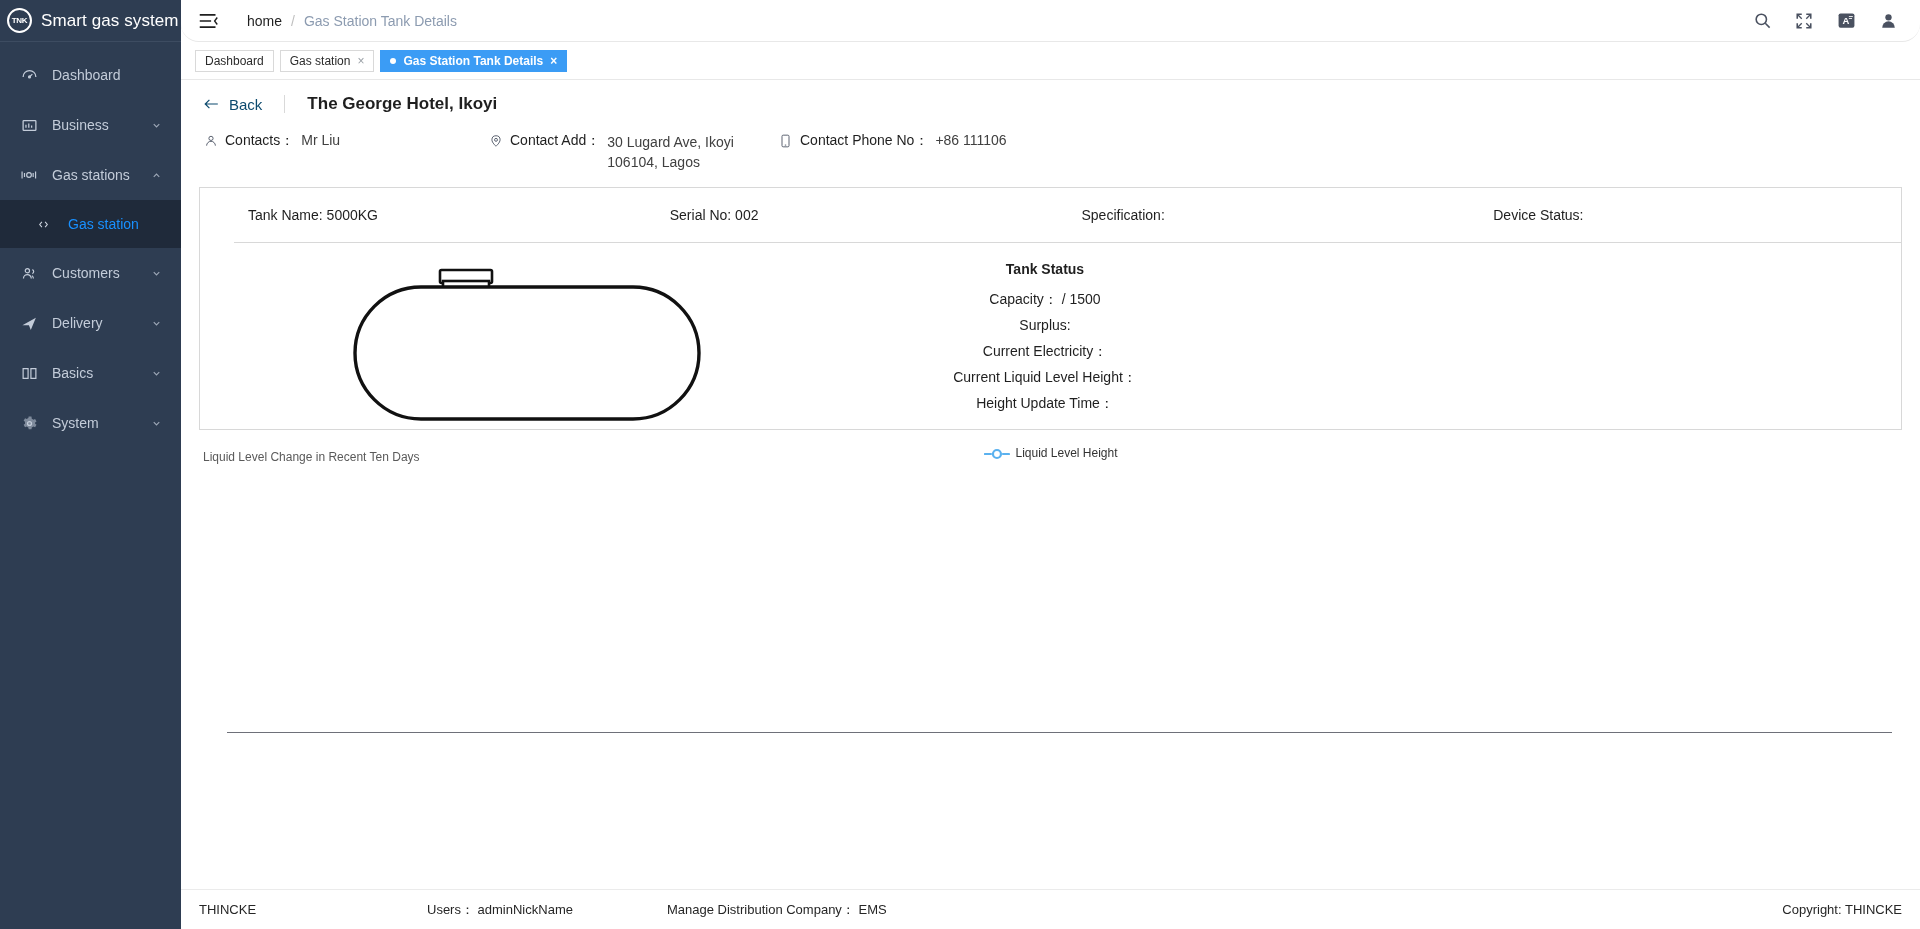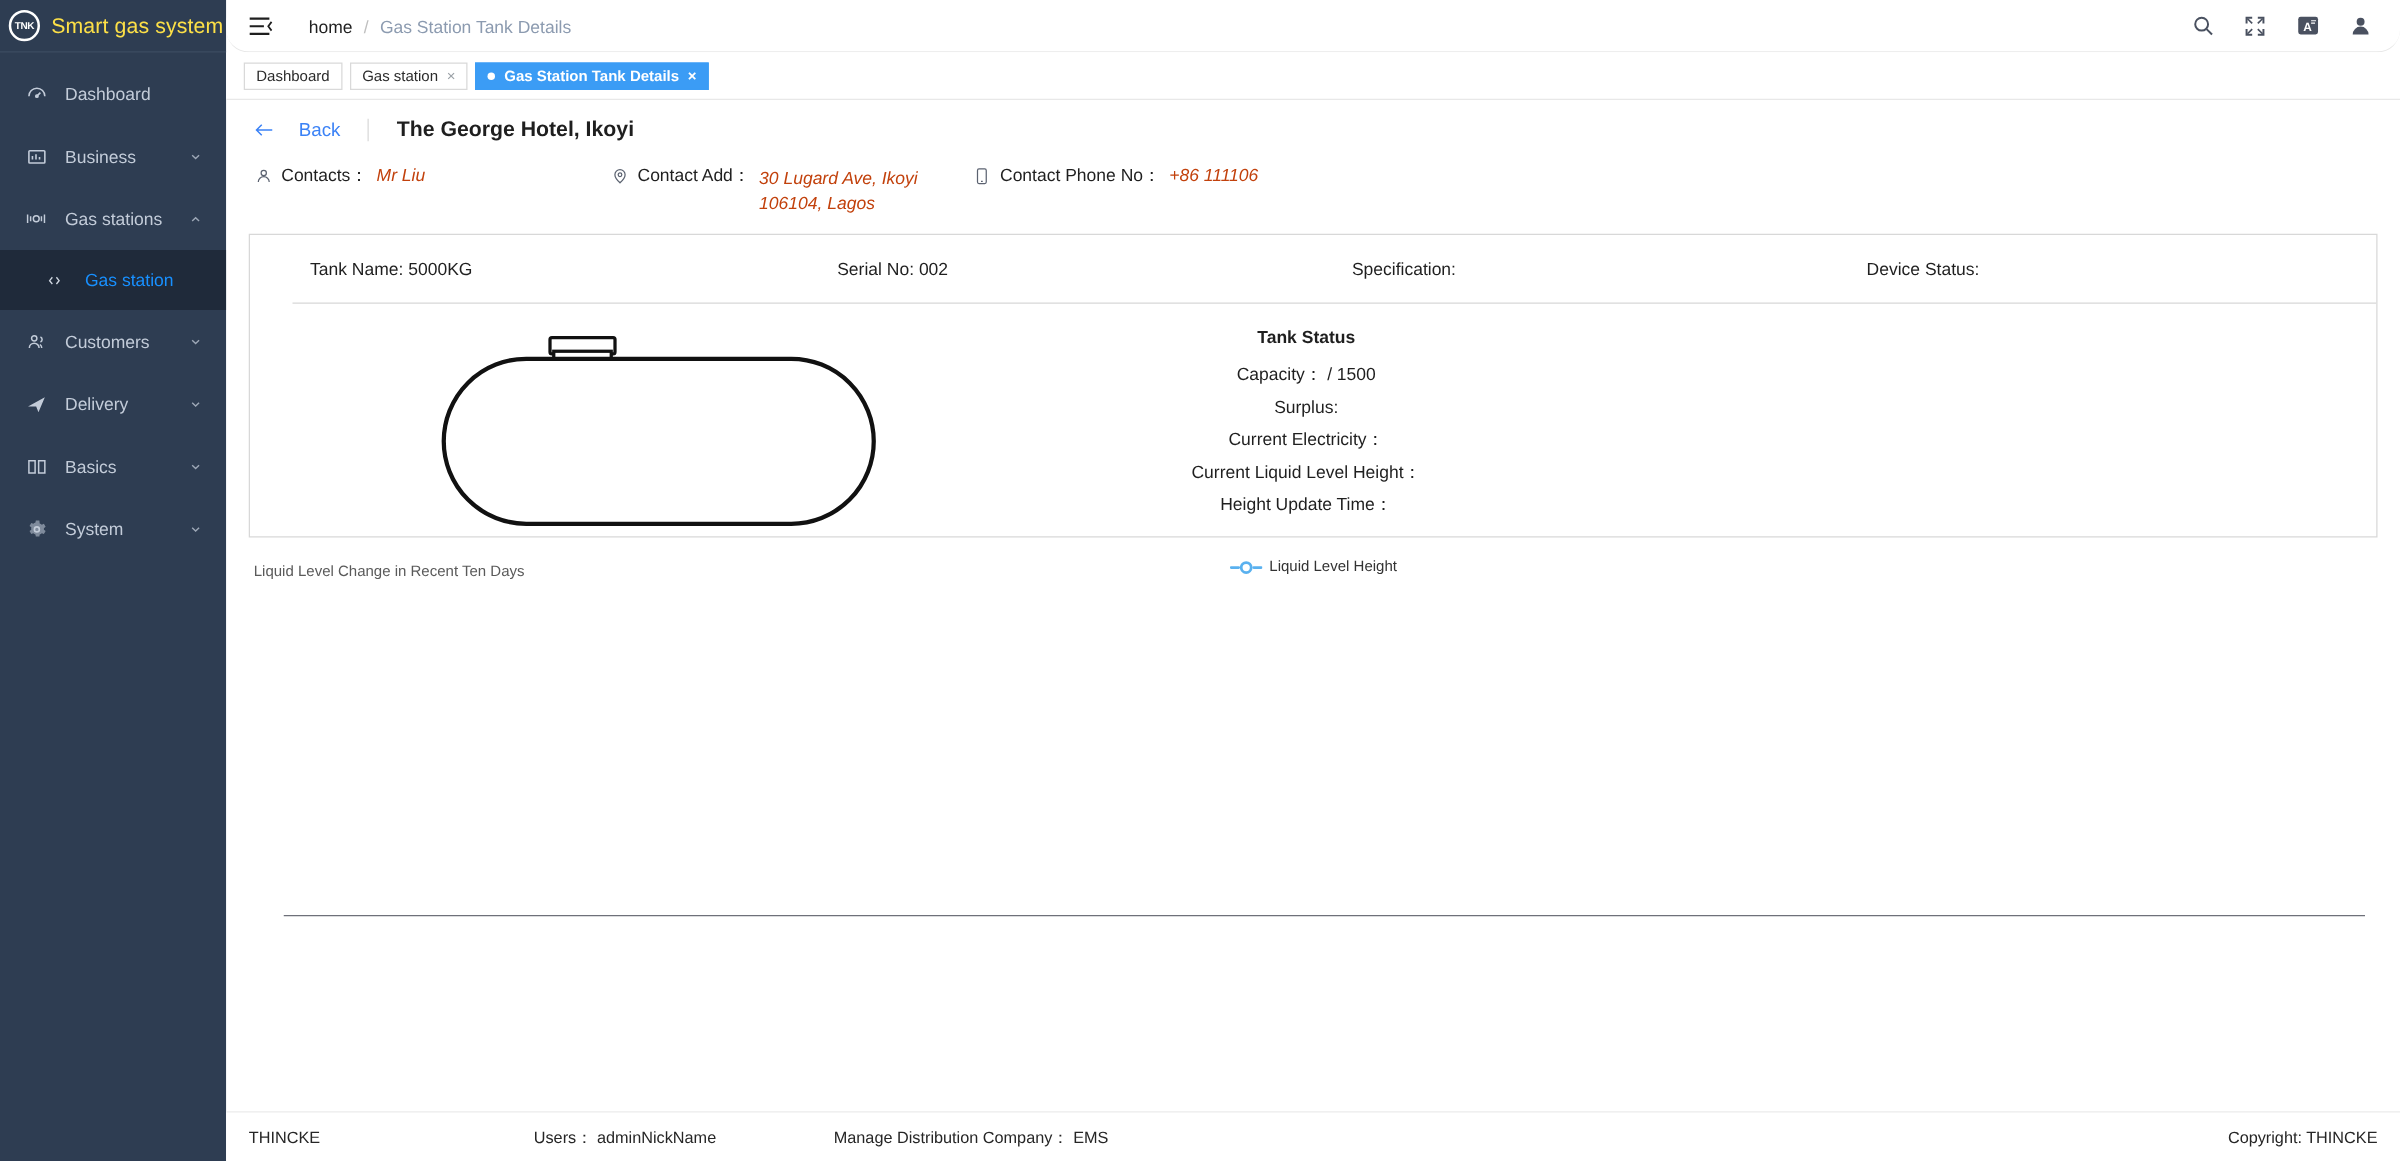--- a/index.html
+++ b/index.html
@@ -25,21 +25,21 @@
     border-bottom: 1px solid #3d4c61;
   }
   .brand-logo {
     width: 25px; height: 25px; border-radius: 50%;
     border: 2px solid #ffffff;
     display: flex; align-items: center; justify-content: center;
     font-size: 8px; font-weight: bold; color: #ffffff;
     letter-spacing: -0.3px; flex: 0 0 25px;
   }
   .brand-title {
-    font-size: 17px; color: #fde047; white-space: nowrap;
+    font-size: 17px; color: #ffffff; white-space: nowrap;
     letter-spacing: 0.1px;
   }
   .nav { padding-top: 8px; }
   .nav-item {
     height: 50px; display: flex; align-items: center;
     padding: 0 18px 0 20px; cursor: pointer;
     font-size: 14px; color: #c3ccd9; position: relative;
   }
   .nav-ico {
     width: 18px; flex: 0 0 18px; display: flex;
@@ -91,33 +91,33 @@
   }
   .tab .tab-x { color: #9aa0a6; font-size: 12px; line-height: 1; }
   .tab.active { background: #3b9cf5; border-color: #3b9cf5; color: #ffffff; font-weight: bold; }
   .tab.active .tab-x { color: #ffffff; }
   .tab-dot { width: 6px; height: 6px; border-radius: 50%; background: #ffffff; flex: 0 0 6px; }
 
   
   .content { flex: 1 1 auto; padding: 0 18px; overflow: hidden; position: relative; }
 
   .page-head { display: flex; align-items: center; height: 48px; padding-left: 4px; }
-  .back-btn { display: flex; align-items: center; gap: 19px; font-size: 15px;
-              color: #3b82f6; cursor: pointer; }
+  .back-btn { display: flex; align-items: center; gap: 9px; font-size: 15px;
+              color: #0c4a6e; cursor: pointer; }
   .back-arrow { width: 17px; height: 17px; display: flex; align-items: center; justify-content: center; }
   .head-div { width: 1px; height: 18px; background: #d9d9d9; margin: 0 22px; }
   .page-title { font-size: 17px; color: #1f1f1f; }
 
   .contact-row { display: flex; align-items: flex-start; padding: 4px 0 14px 4px;
                  font-size: 14px; color: #1f1f1f; }
   .contact-cell { display: flex; align-items: flex-start; gap: 7px; }
   .c-ico { width: 15px; flex: 0 0 15px; color: #5b6270; margin-top: 2px;
            display: flex; align-items: center; justify-content: center; }
   .c-label { white-space: nowrap; }
-  .c-val { color: #c2410c; font-style: italic; }
+  .c-val { color: #404040; }
   .cell-contacts { width: 285px; }
   .cell-addr { width: 290px; }
   .addr-wrap { max-width: 215px; line-height: 1.45; }
 
   .card { border: 1px solid #d8d8d8; background: #ffffff; padding-left: 34px; }
   .card-head {
     height: 55px; display: flex; align-items: center;
     border-bottom: 1px solid #d8d8d8; font-size: 14px; color: #1f1f1f;
     padding: 0 14px;
   }

